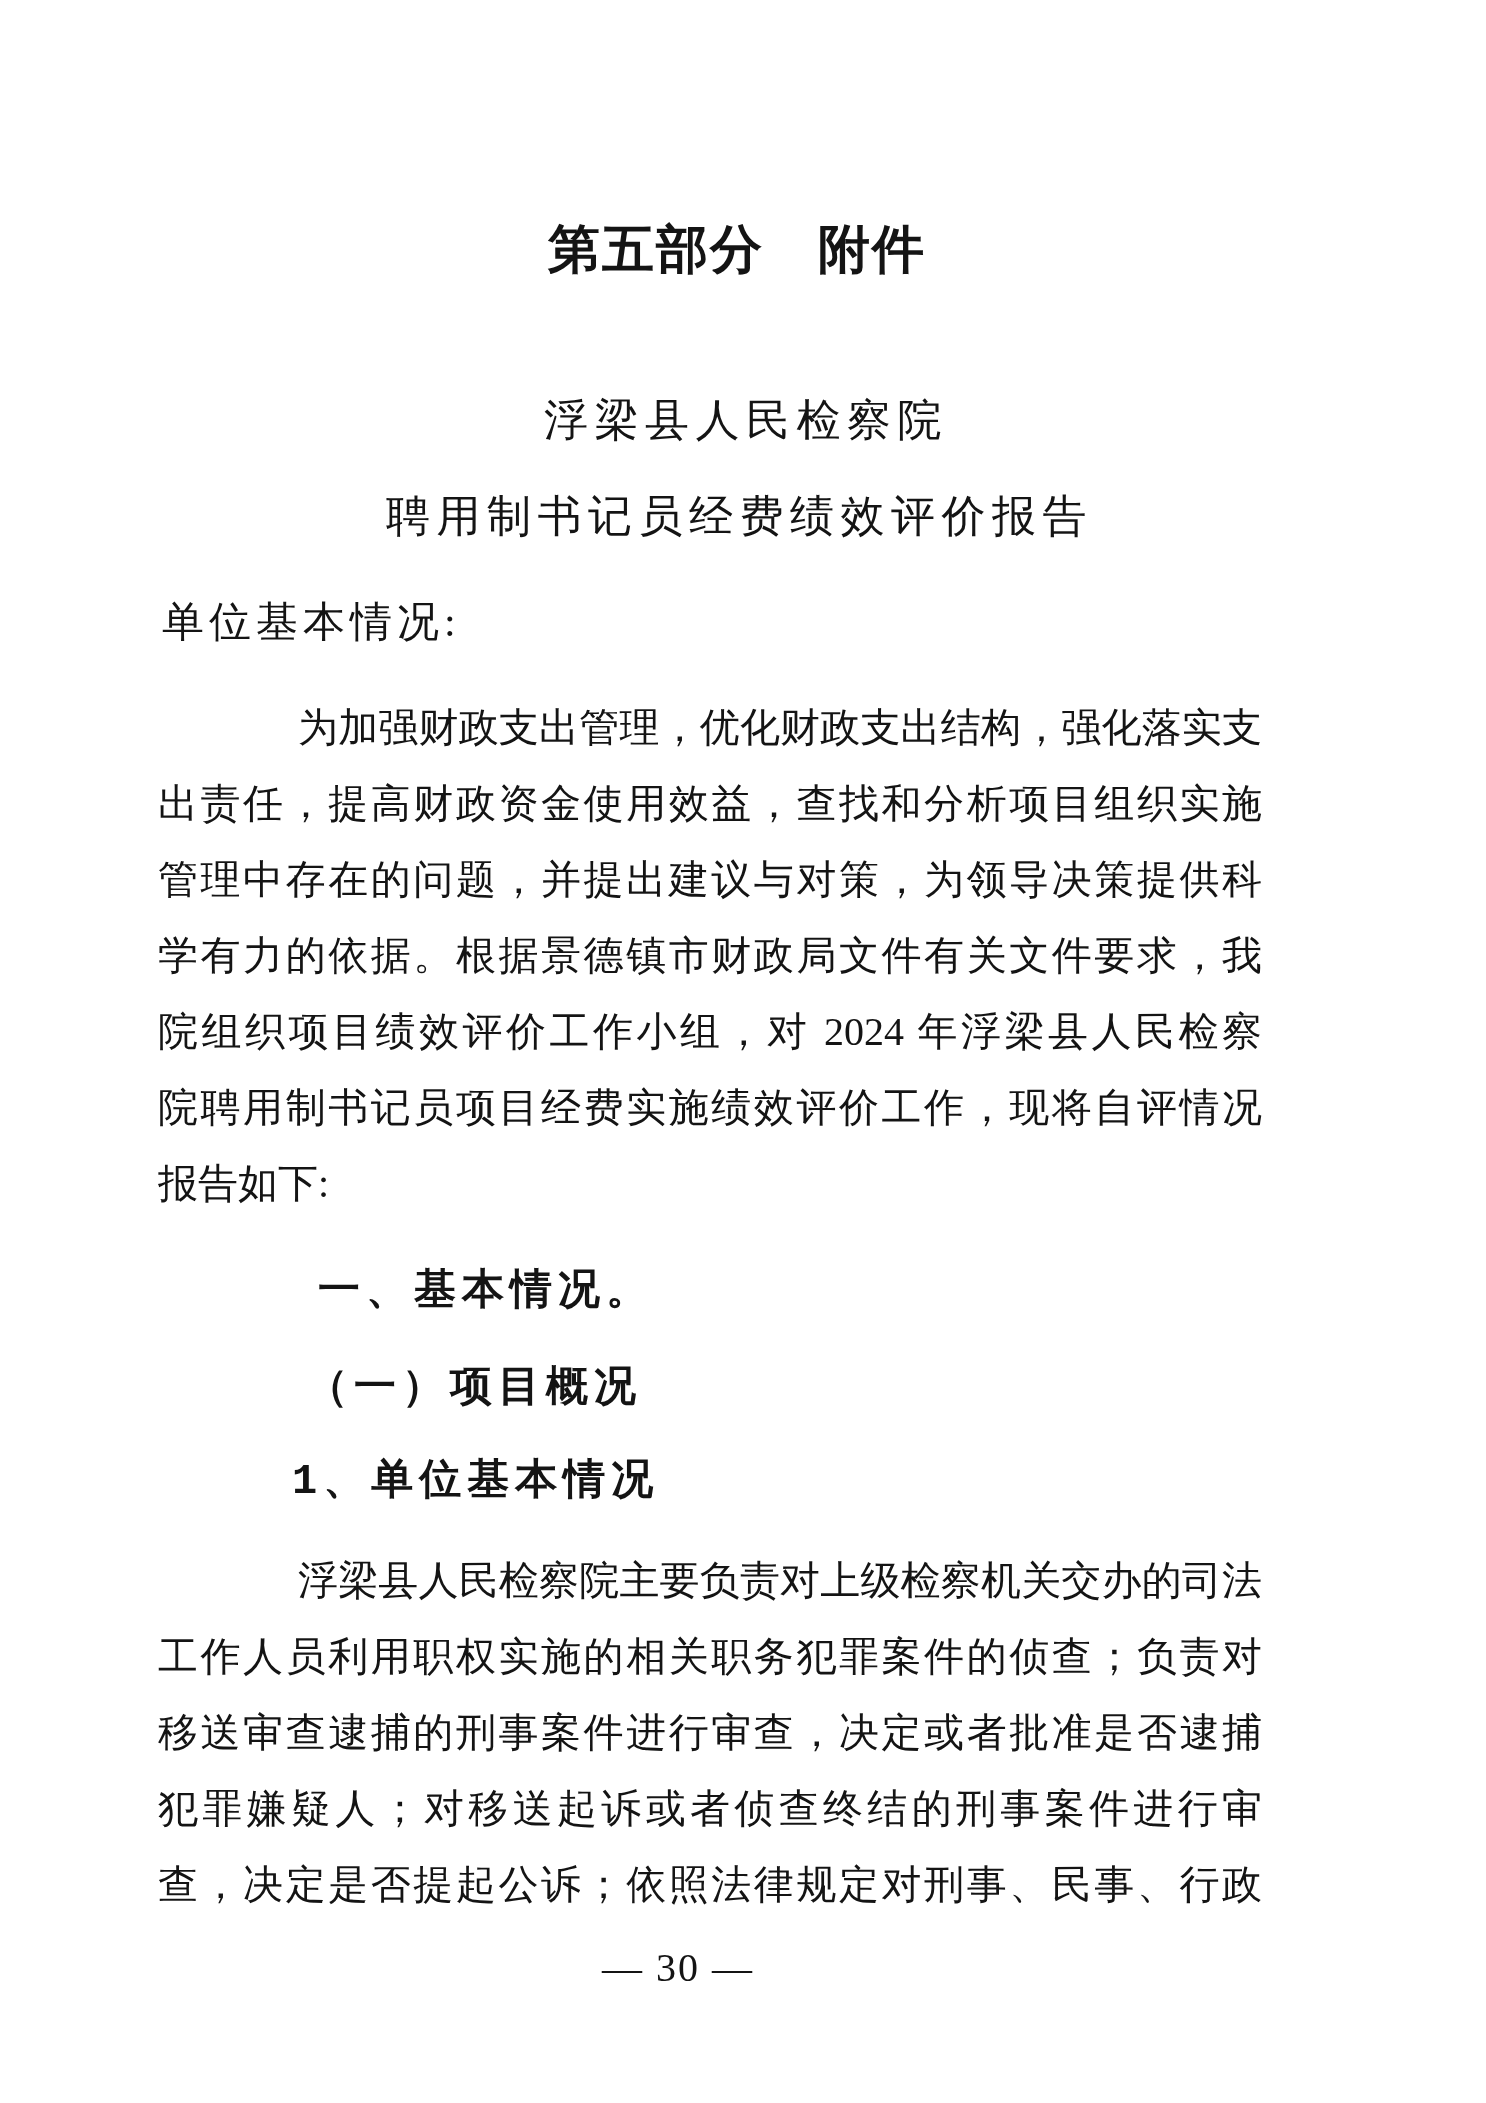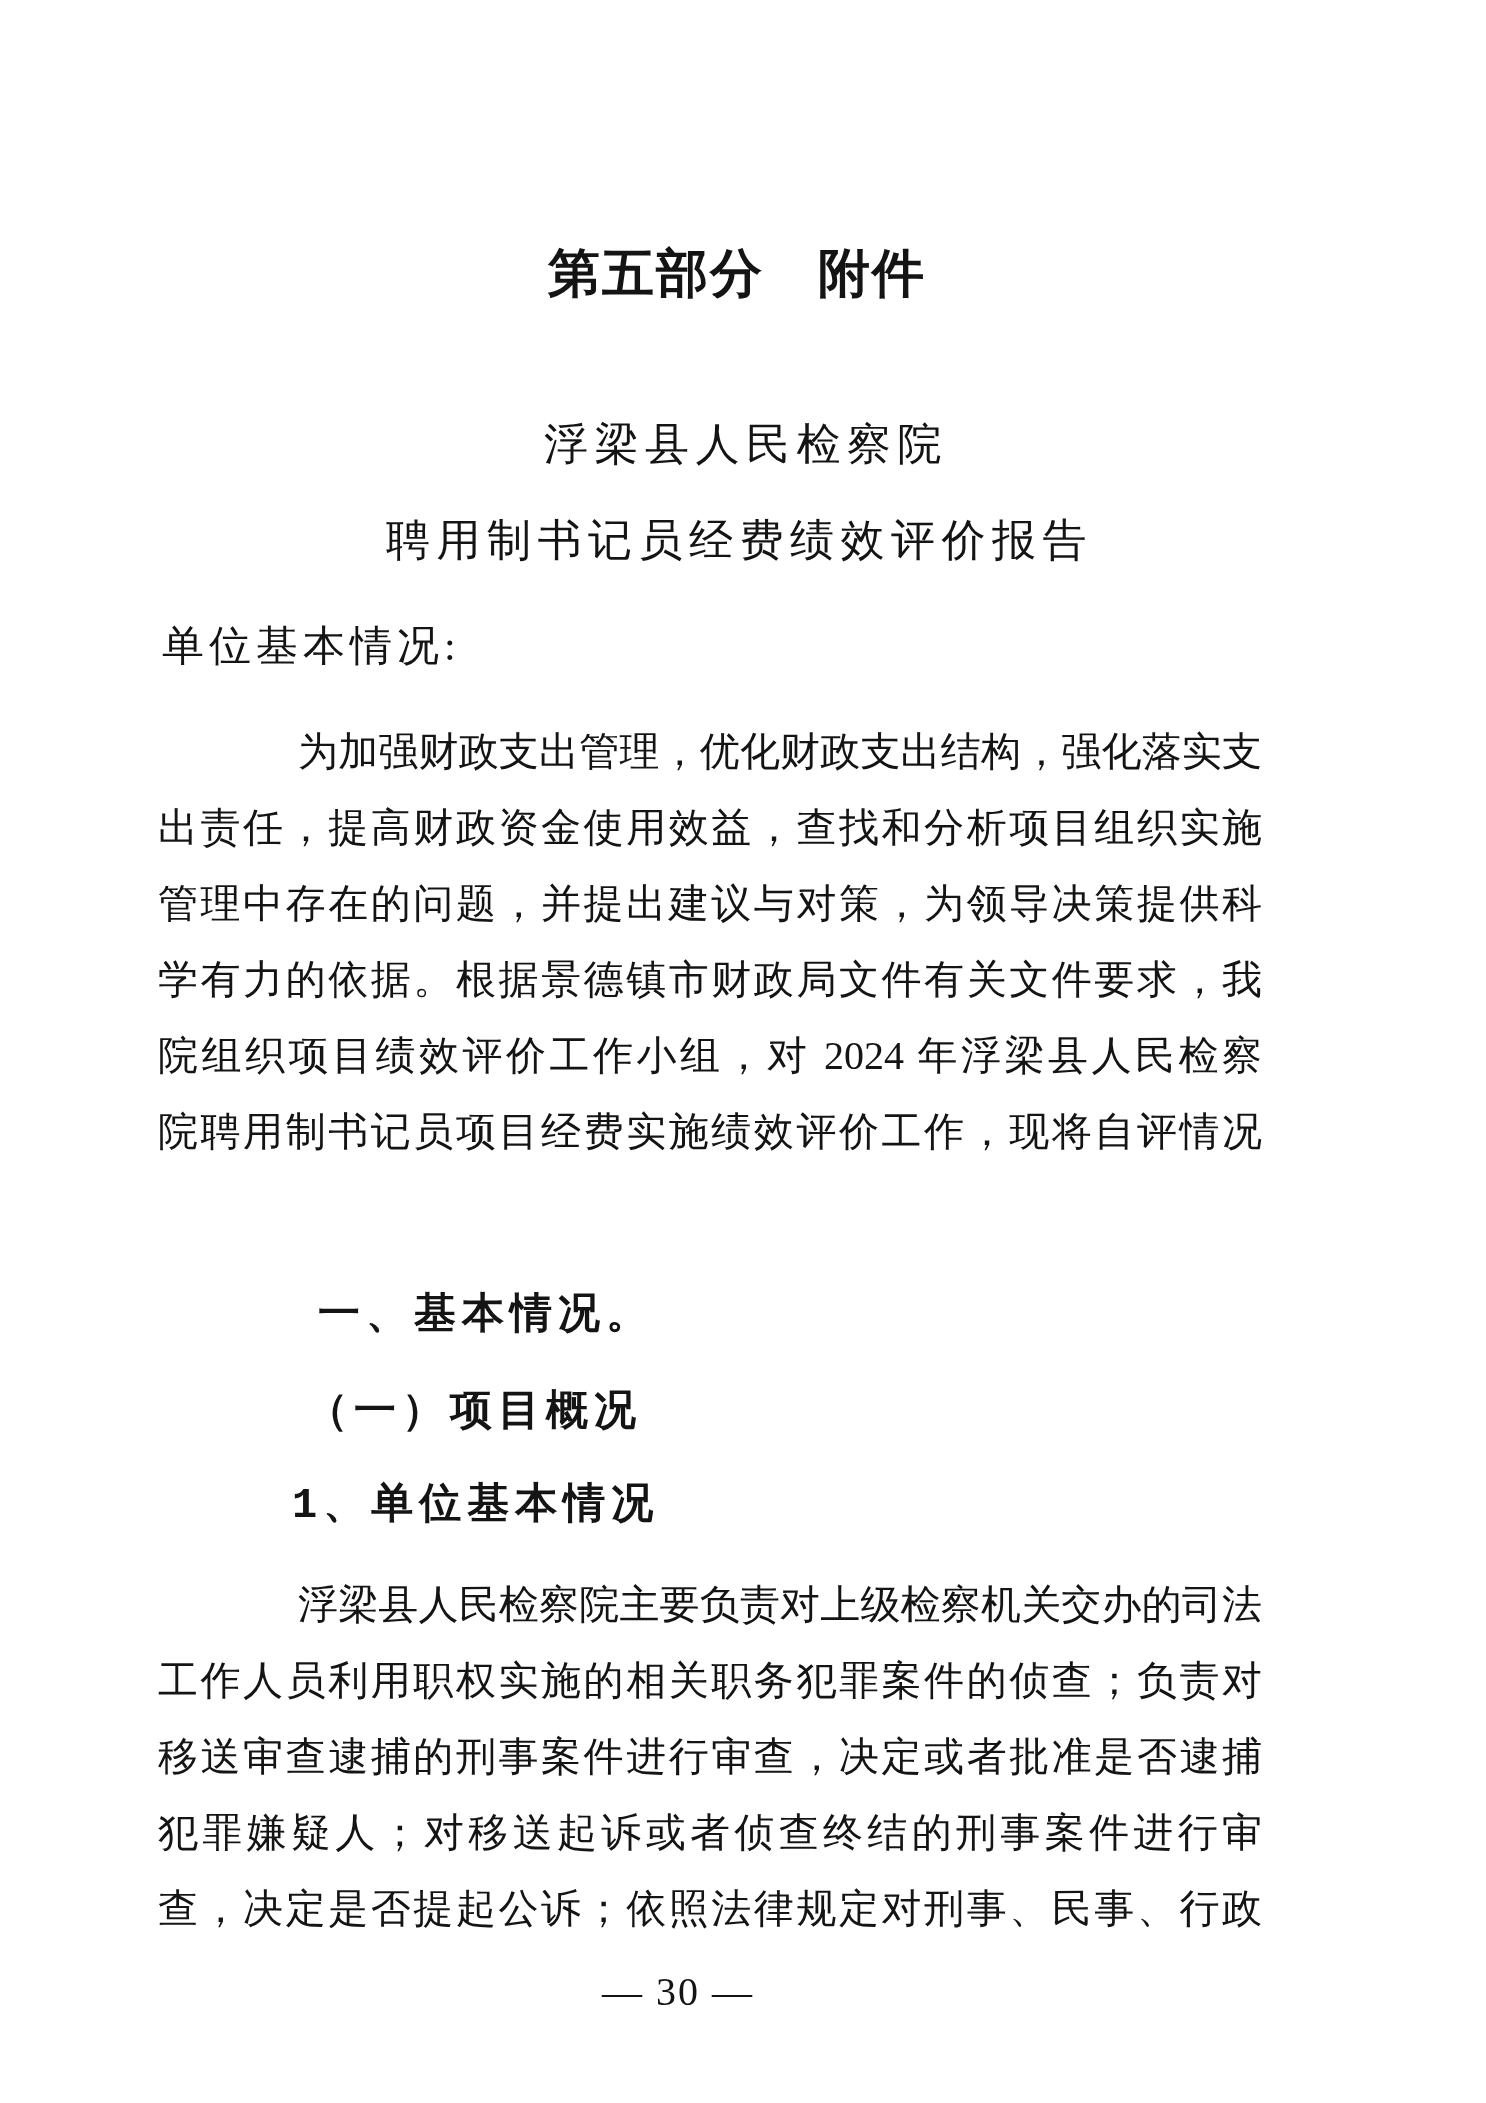--- a/index.html
+++ b/index.html
@@ -5,21 +5,21 @@
   html, body { margin: 0; padding: 0; background: #ffffff; }
   .page {
     position: relative;
     width: 1486px;
     height: 2103px;
     background: #ffffff;
     color: #141414;
     font-family: "Liberation Serif", serif;
     overflow: hidden;
   }
-  .abs { position: absolute; margin-top: 24px; }
+  .abs { position: absolute; }
 
   .doc-title {
     left: 548px; top: 218px;
     font-family: "Liberation Sans", sans-serif;
     font-weight: bold;
     font-size: 52px;
     line-height: 1.2;
     letter-spacing: 2px;
     white-space: nowrap;
   }
@@ -92,20 +92,21 @@
 
   <div class="abs salutation">单位基本情况:</div>
 
   <div class="abs para para1">
     <div class="just">为加强财政支出管理，优化财政支出结构，强化落实支
 出责任，提高财政资金使用效益，查找和分析项目组织实施
 管理中存在的问题，并提出建议与对策，为领导决策提供科
 学有力的依据。根据景德镇市财政局文件有关文件要求，我
 院组织项目绩效评价工作小组，对 2024 年浮梁县人民检察
 院聘用制书记员项目经费实施绩效评价工作，现将自评情况</div>
+    <div class="tail">报告如下:</div>
   </div>
 
   <div class="abs heading h1">一、基本情况。</div>
 
   <div class="abs heading h2">（一）项目概况</div>
 
   <div class="abs heading h3">1、单位基本情况</div>
 
   <div class="abs para para2">
     <div class="just">浮梁县人民检察院主要负责对上级检察机关交办的司法

